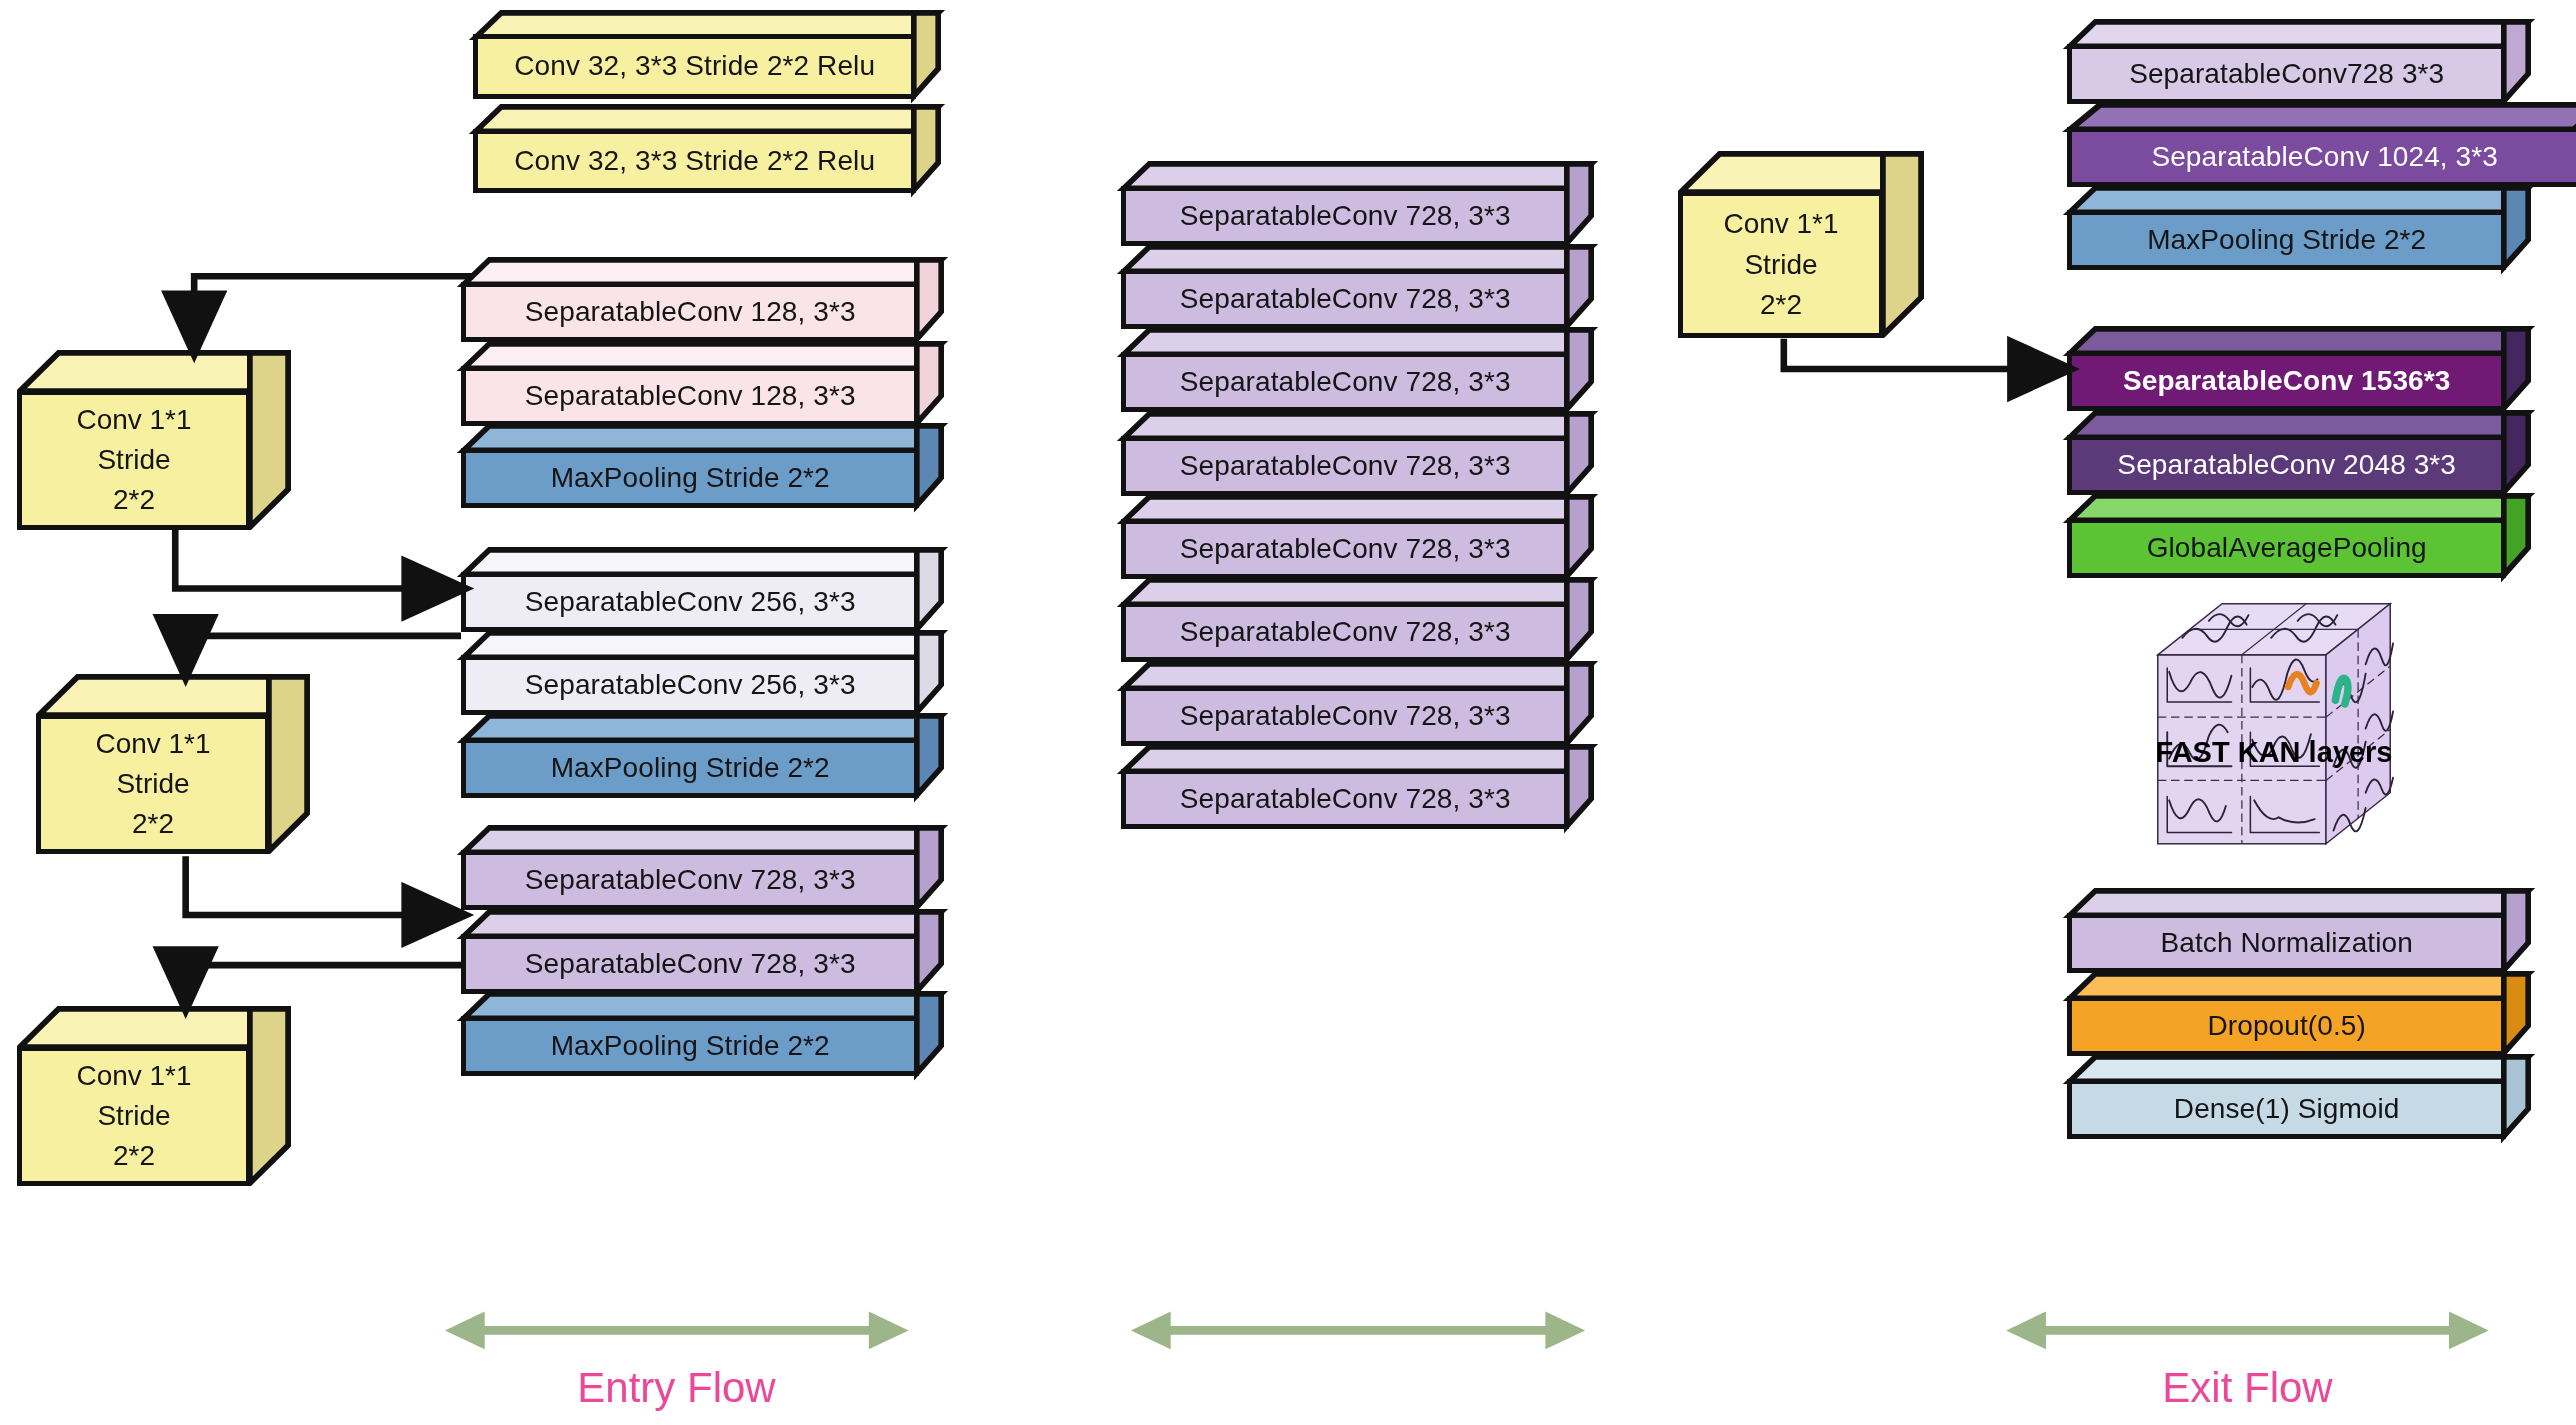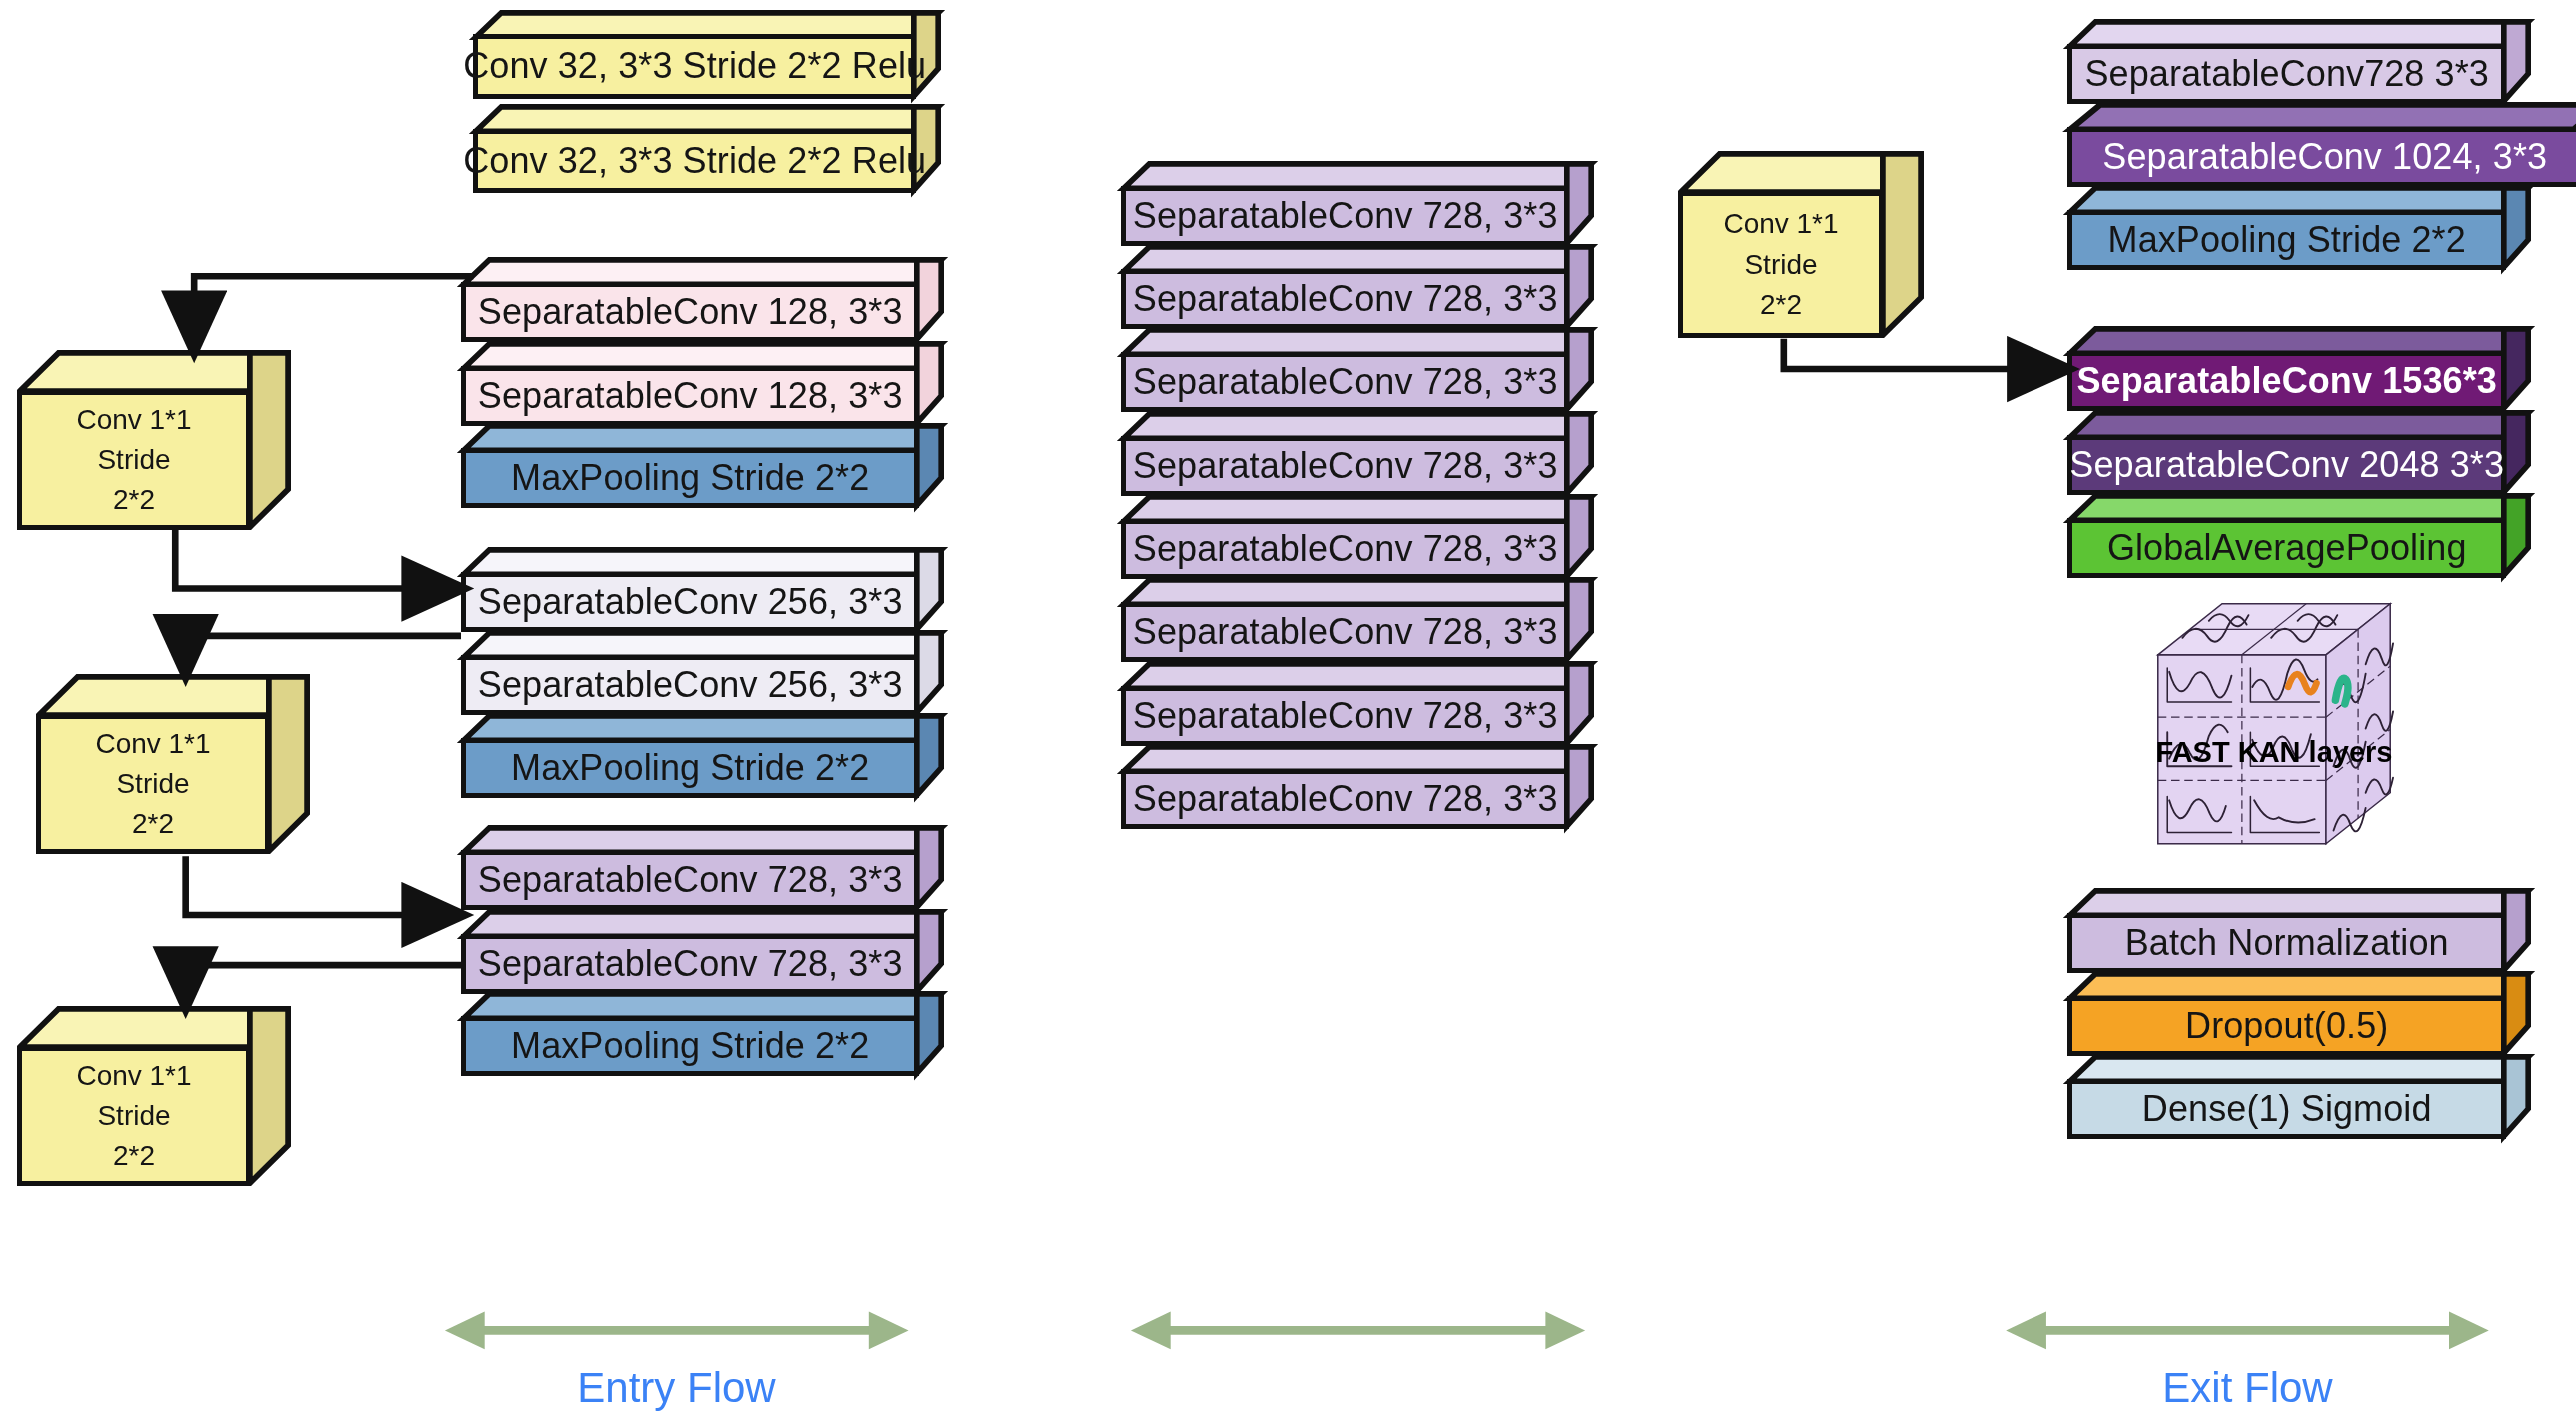--- a/index.html
+++ b/index.html
@@ -24,21 +24,21 @@
     position:absolute;
     left:0; right:24.6px; top:24.6px; bottom:0;
     border:5.7px solid #111111;
     box-sizing:border-box;
     display:flex;
     align-items:center;
     justify-content:center;
     z-index:2;
   }
   .slab .lbl{
-    font-size:36px;
+    font-size:28px;
     color:#151515;
     letter-spacing:0.1px;
     white-space:nowrap;
     line-height:1;
     font-weight:400;
   }
   .slab.dark .lbl{color:#ffffff;}
   
   .slab .top{
     position:absolute;
@@ -74,21 +74,21 @@
     font-size:28px;
     color:#151515;
     line-height:1;
     white-space:nowrap;
   }
 
   
   .flowlabel{
     position:absolute;
     font-size:42px;
-    color:#3b82f6;
+    color:#ec4899;
     text-align:center;
     white-space:nowrap;
     line-height:1;
   }
 
   svg.ov{
     position:absolute;
     left:0; top:0;
     width:2576px; height:1425px;
     pointer-events:none;

